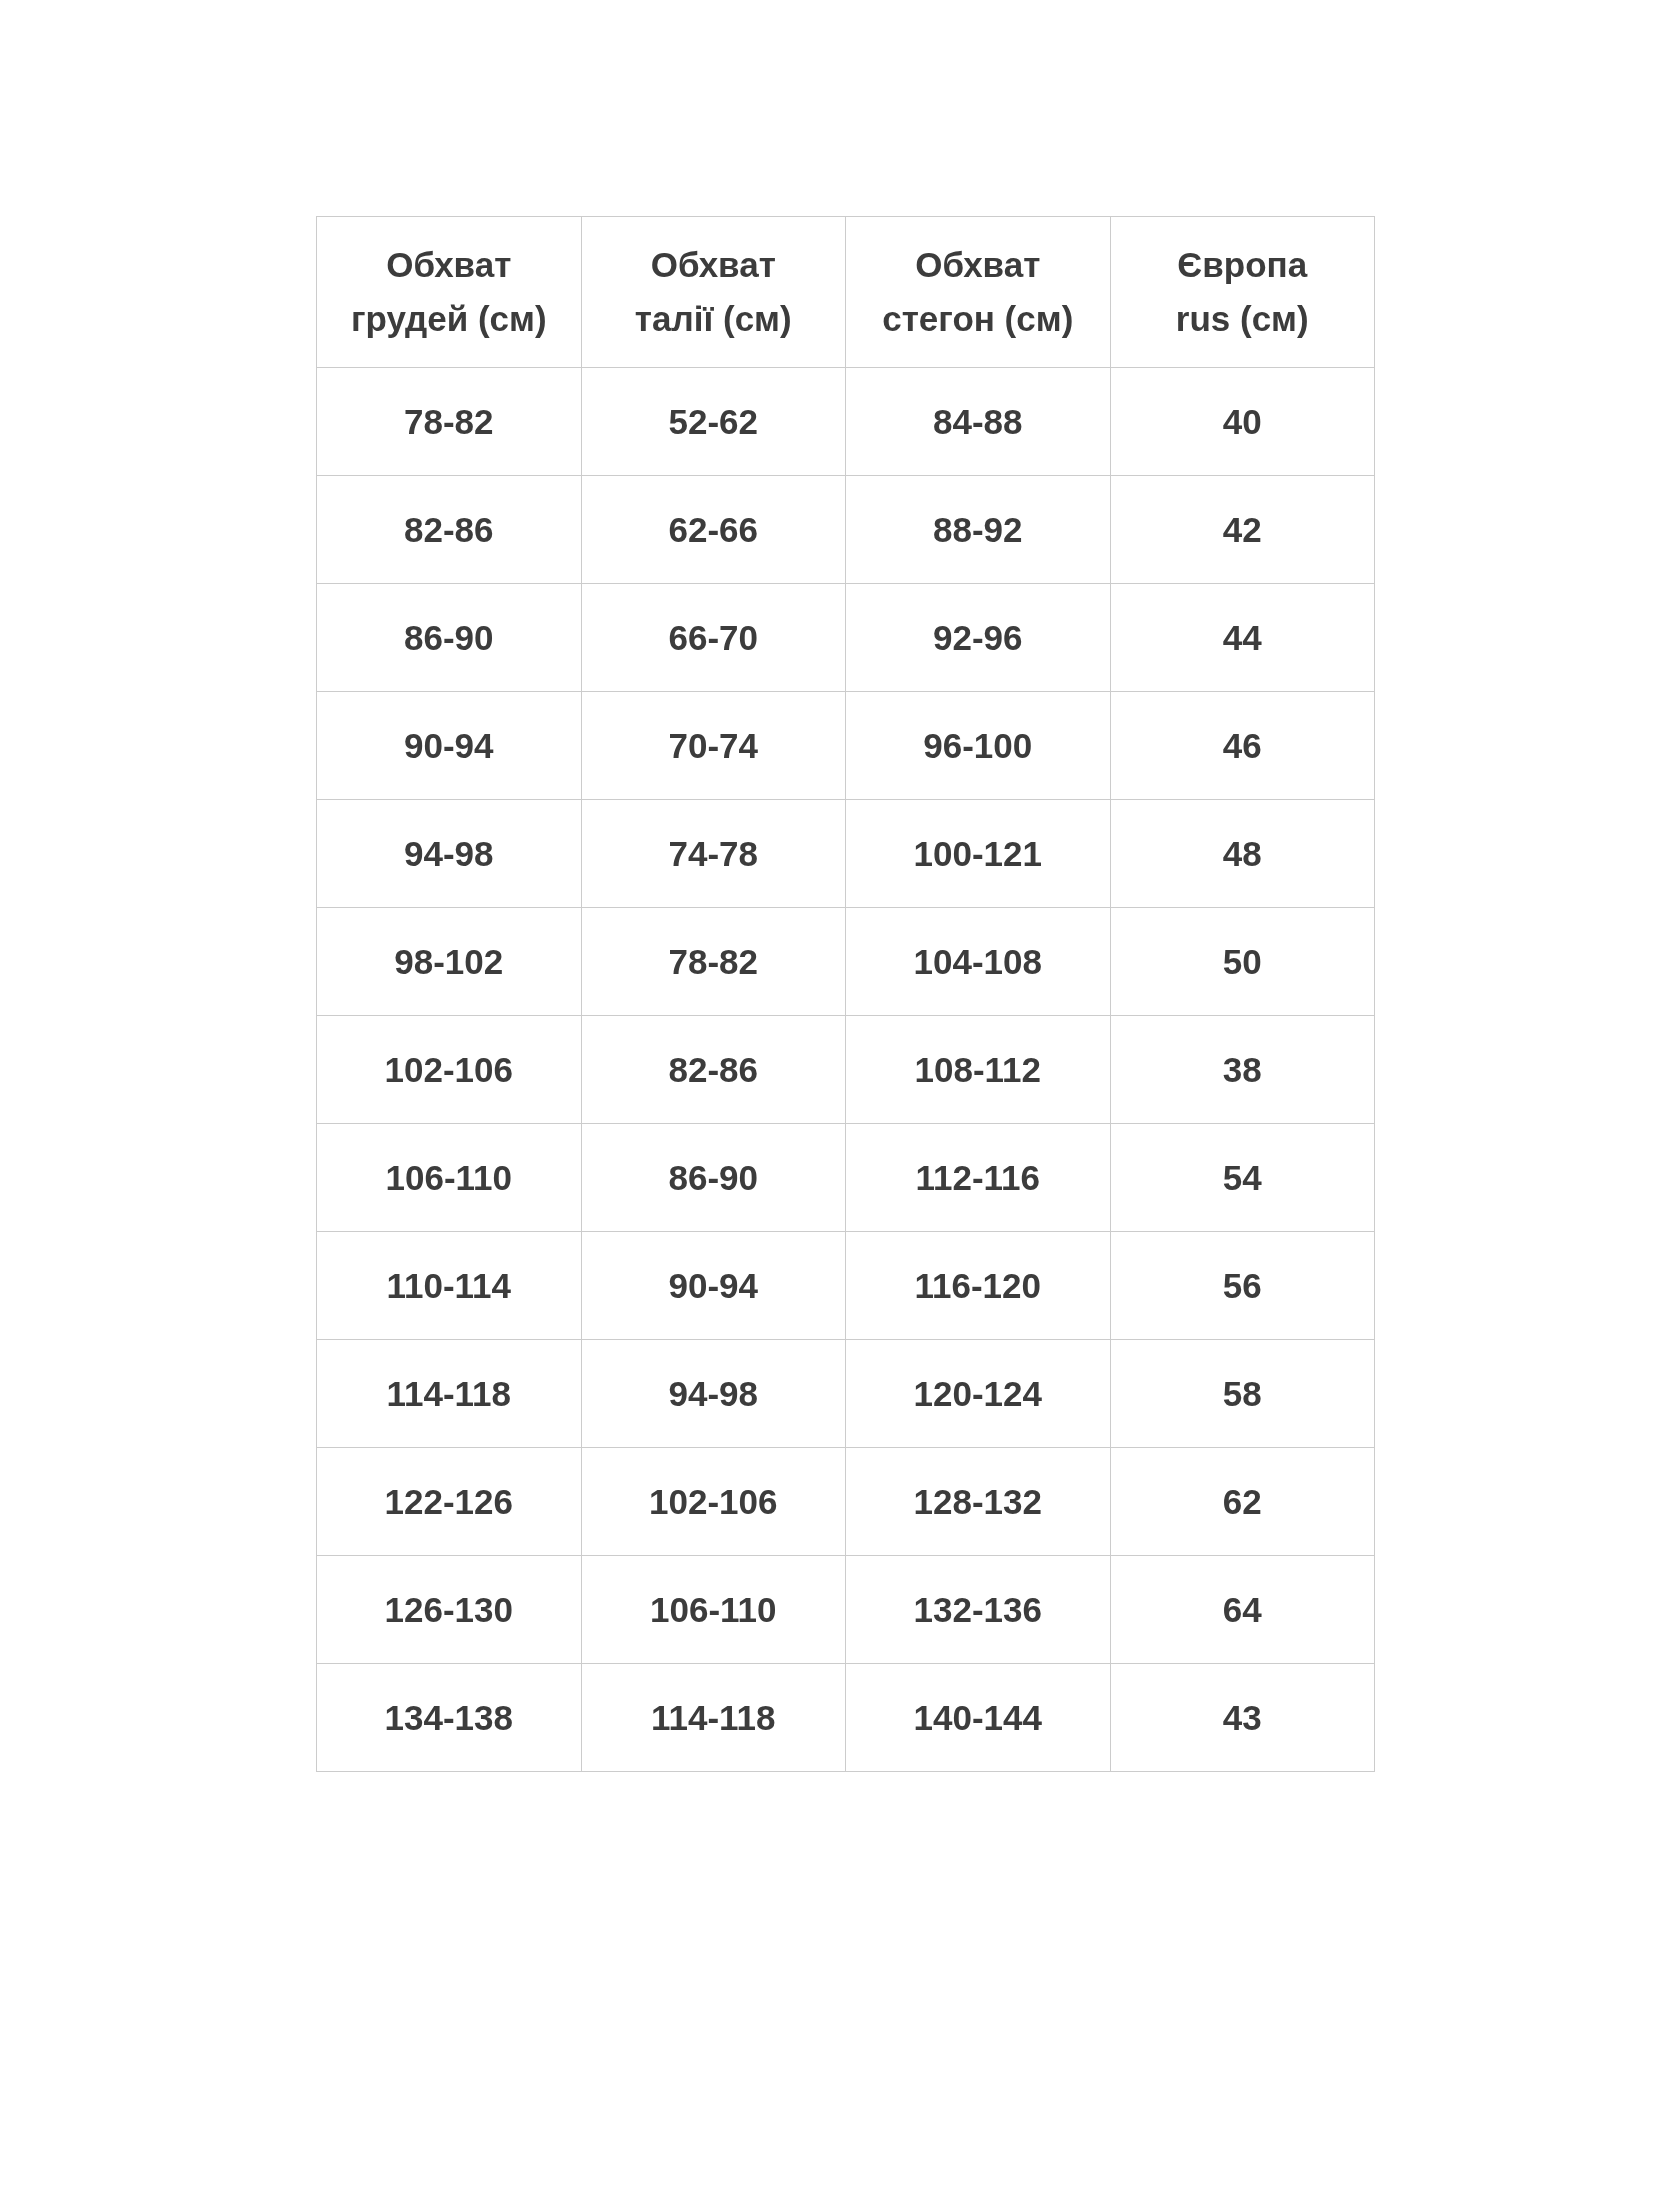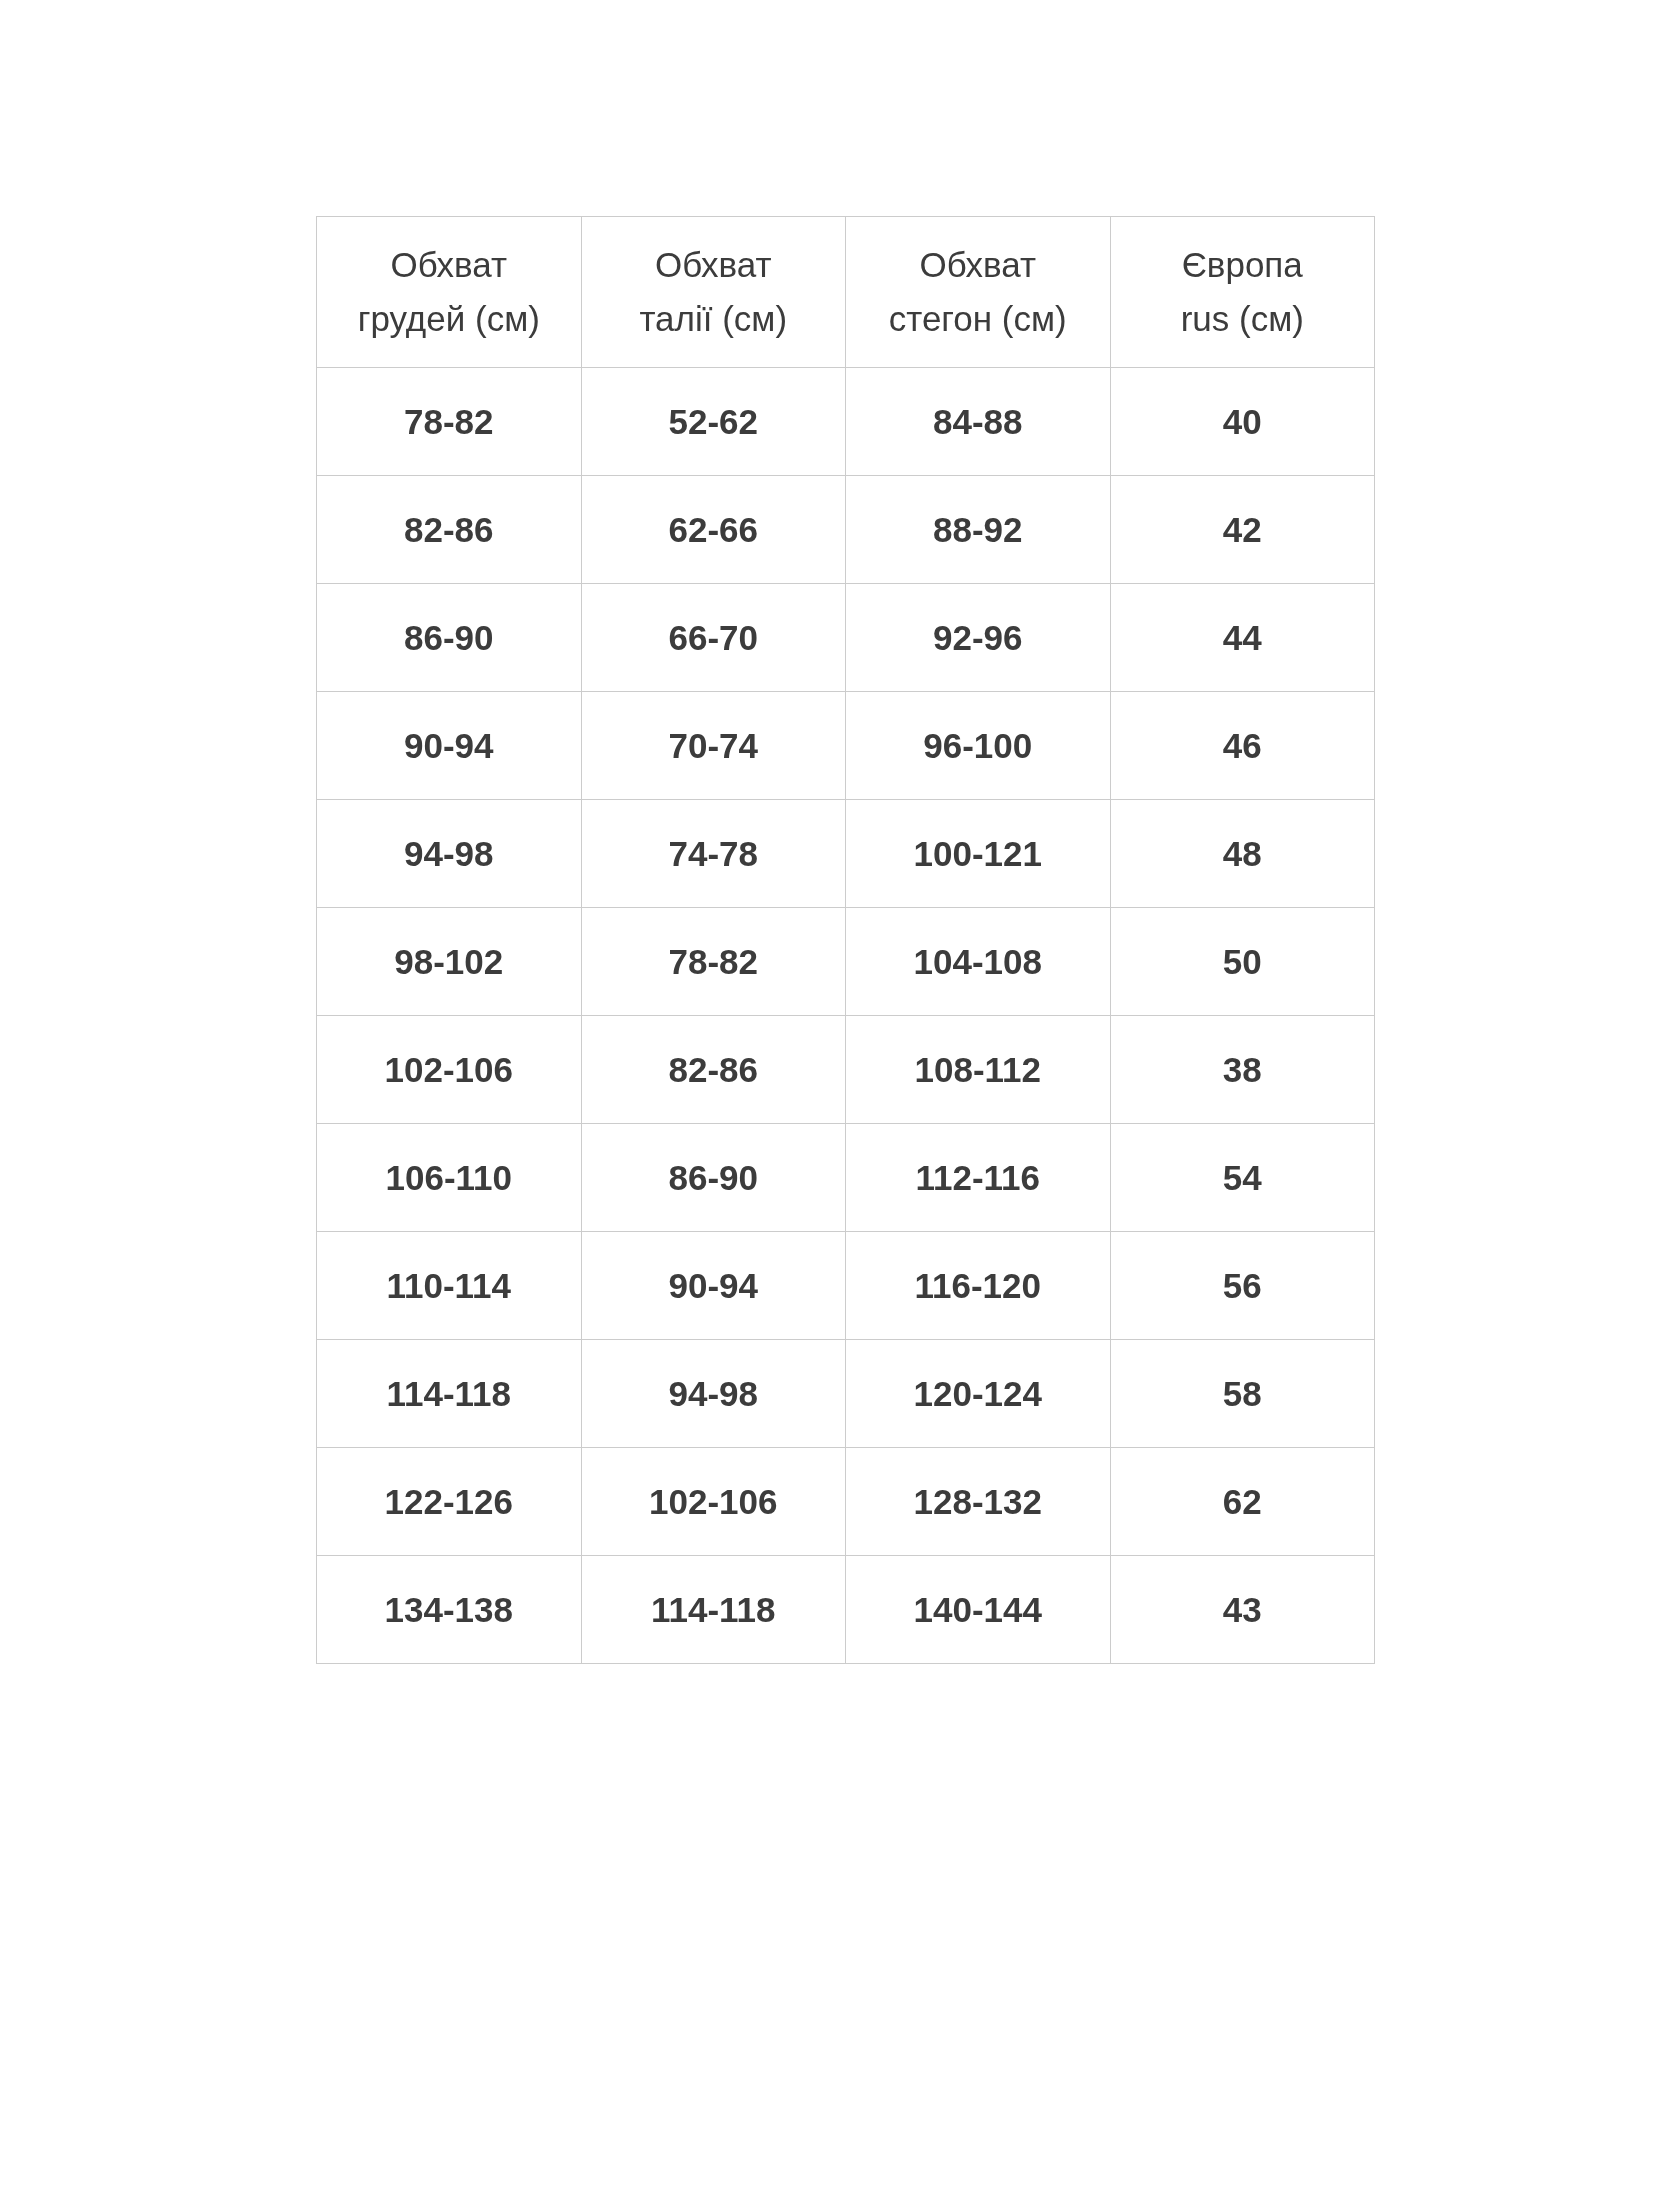--- a/index.html
+++ b/index.html
@@ -26,21 +26,21 @@
   .size-table td {
     border: 1.6px solid #cccccc;
     text-align: center;
     vertical-align: middle;
     color: #3c3c3c;
     font-size: 35px;
     padding: 0;
   }
   .size-table th {
     height: 150px;
-    font-weight: normal;
+    font-weight: bold;
     white-space: pre-line;
     line-height: 1.55;
   }
   .size-table td {
     height: 107px;
     font-weight: bold;
     line-height: 1.2;
   }
 </style>
 </head>
@@ -120,20 +120,26 @@
       <td>120-124</td>
       <td>58</td>
     </tr>
     <tr>
       <td>122-126</td>
       <td>102-106</td>
       <td>128-132</td>
       <td>62</td>
     </tr>
     <tr>
+      <td>126-130</td>
+      <td>106-110</td>
+      <td>132-136</td>
+      <td>64</td>
+    </tr>
+    <tr>
       <td>134-138</td>
       <td>114-118</td>
       <td>140-144</td>
       <td>43</td>
     </tr>
   </tbody>
 </table>
 
 
 </body></html>

